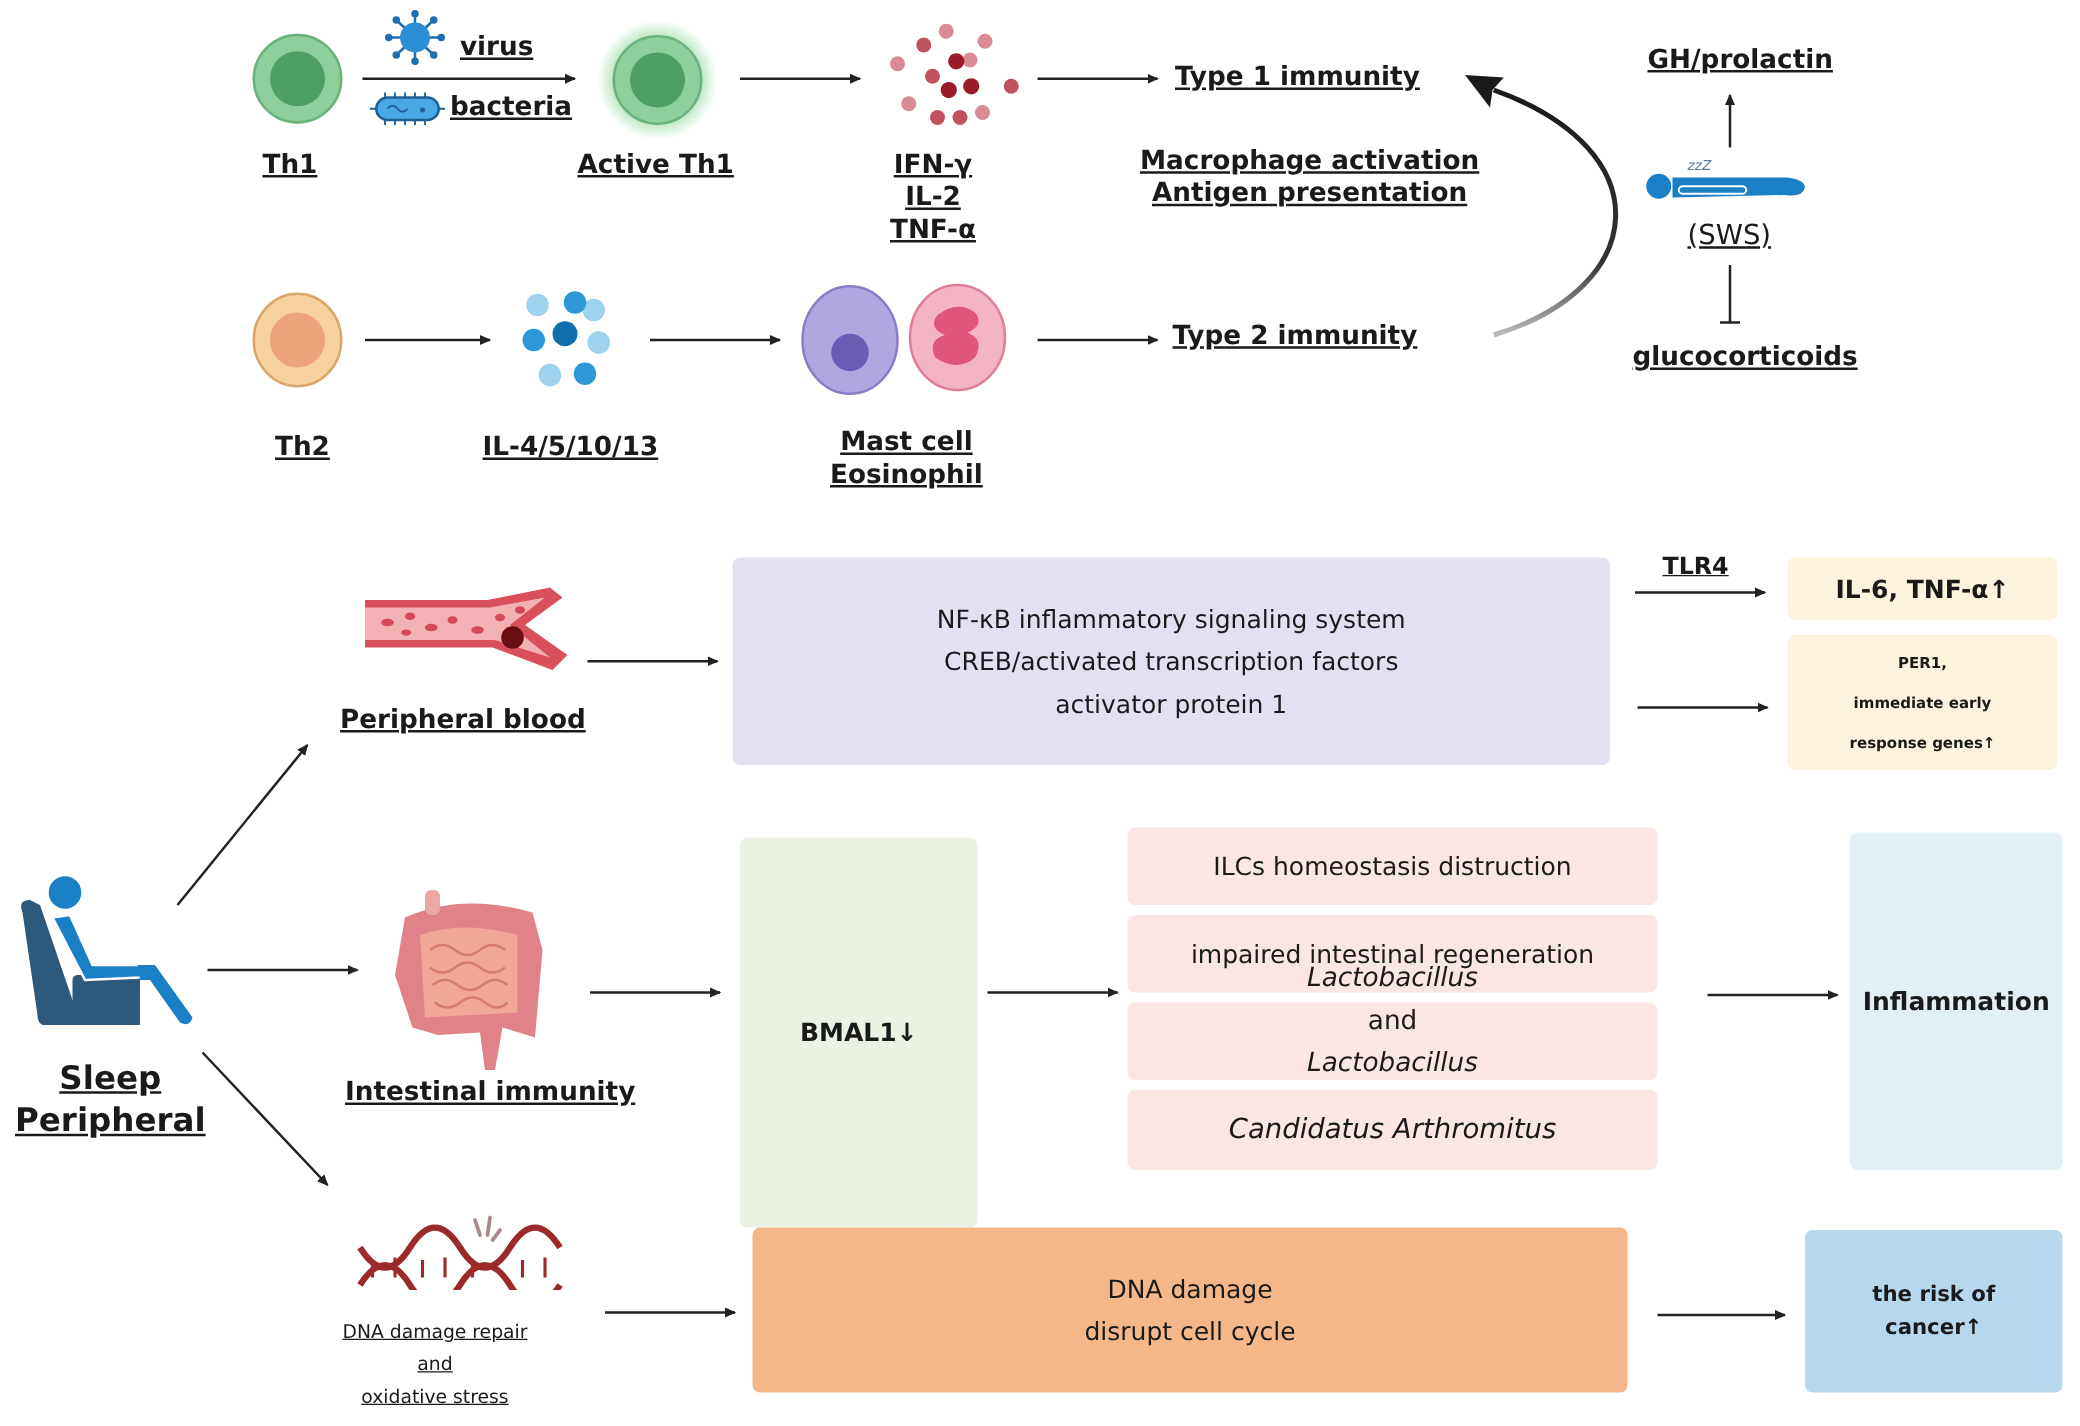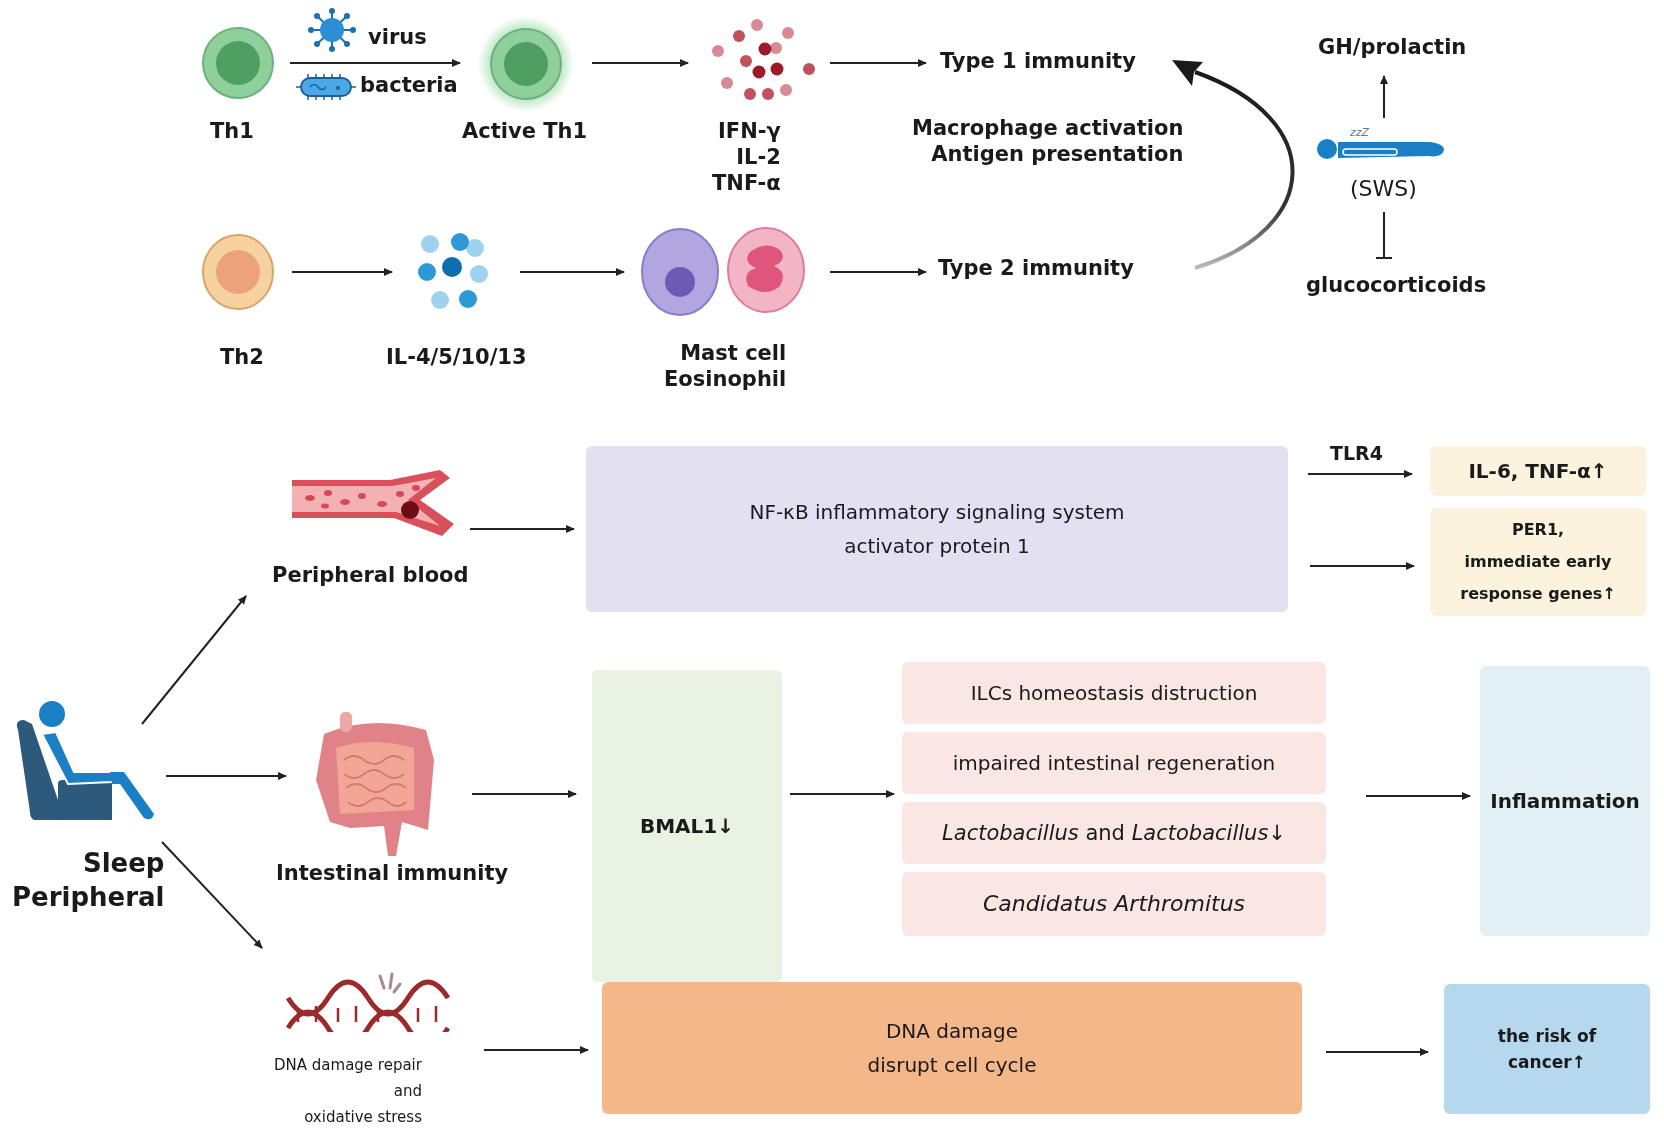--- a/index.html
+++ b/index.html
@@ -1,19 +1,19 @@
 <!DOCTYPE html>
 <html><head>
 <meta charset="utf-8">
 <style>
   html, body { margin:0; padding:0; background:#ffffff; }
   body { width:1664px; height:1141px; position:relative; overflow:hidden;
          font-family:"DejaVu Sans", sans-serif; color:#1a1a1a; }
   .abs { position:absolute; }
-  .lbl { position:absolute; font-weight:bold; font-size:21px; text-align:right; white-space:nowrap; line-height:26px; }
+  .lbl { position:absolute; font-weight:bold; font-size:21px; text-align:center; white-space:nowrap; line-height:26px;text-decoration:underline; }
   .box { position:absolute; border-radius:6px; display:flex; flex-direction:column;
          align-items:center; justify-content:center; text-align:center; font-size:21px; line-height:34px; }
   .box span { display:block; }
   .it { font-style:italic; }
   svg.overlay { position:absolute; left:0; top:0; }
 </style>
 </head>
 <body>
 
 <svg class="overlay" width="1664" height="1141">
@@ -223,28 +223,29 @@
       <ellipse cx="110" cy="28" rx="4" ry="3"></ellipse>
     <ellipse cx="126" cy="22" rx="4" ry="3"></ellipse>
       <ellipse cx="35" cy="40" rx="4" ry="2.5"></ellipse>
   </g>
   <circle cx="120" cy="44" r="9" fill="#6b0e14"></circle>
 </svg>
 <div class="lbl" style="left:272px;top:562px">Peripheral blood</div>
 
 <div class="box" style="left:586px;top:446px;width:702px;height:166px;background:#e3e0f2;font-size:20px;line-height:34px">
   <span>NF-κB inflammatory signaling system</span>
+  <span>CREB/activated transcription factors</span>
   <span>activator protein 1</span>
 </div>
 
 <div class="lbl" style="left:1330px;top:440px;font-size:19px">TLR4</div>
 <div class="box" style="left:1430px;top:446px;width:216px;height:50px;background:#fbf3de;font-weight:bold;font-size:20px">
   <span>IL-6, TNF-α↑</span>
 </div>
-<div class="box" style="left:1430px;top:508px;width:216px;height:108px;background:#fbf3de;font-weight:bold;font-size:16px;line-height:32px">
+<div class="box" style="left:1430px;top:508px;width:216px;height:108px;background:#fbf3de;font-weight:bold;font-size:12px;line-height:32px">
   <span>PER1,</span>
   <span>immediate early</span>
   <span>response genes↑</span>
 </div>
 
 <svg class="abs" style="left:310px;top:710px" width="130" height="150">
   <path d="M14,24 Q60,4 116,20 L124,50 L118,120 L92,112 L86,146 L78,146 L74,116 L40,118 L20,112 L6,70 Z" fill="#e08287"></path>
   <path d="M26,38 Q60,26 104,38 L104,100 L30,104 Z" fill="#f2a796"></path>
   <g fill="none" stroke="#d77a72" stroke-width="2">
     <path d="M34,50 q10,-8 20,0 t20,0 t20,0"></path>
@@ -259,21 +260,21 @@
 <div class="box" style="left:592px;top:670px;width:190px;height:312px;background:#e9f2e3;font-weight:bold;font-size:20px">
   <span>BMAL1↓</span>
 </div>
 
 <div class="box" style="left:902px;top:662px;width:424px;height:62px;background:#fae6e2;font-size:20px">
   <span>ILCs homeostasis distruction</span>
 </div>
 <div class="box" style="left:902px;top:732px;width:424px;height:62px;background:#fae6e2;font-size:20px">
   <span>impaired intestinal regeneration</span>
 </div>
-<div class="box" style="left:902px;top:802px;width:424px;height:62px;background:#fae6e2;font-size:21px;flex-direction:row">
+<div class="box" style="left:902px;top:802px;width:424px;height:62px;background:#fae6e2;font-size:21px;flex-direction:column">
   <span class="it">Lactobacillus</span>
   <span style="white-space:pre"> and </span>
   <span class="it">Lactobacillus</span>
   <span>↓</span>
 </div>
 <div class="box" style="left:902px;top:872px;width:424px;height:64px;background:#fae6e2;font-size:22px">
   <span class="it">Candidatus Arthromitus</span>
 </div>
 
 <div class="box" style="left:1480px;top:666px;width:170px;height:270px;background:#e2eff5;font-weight:bold;font-size:20px">

